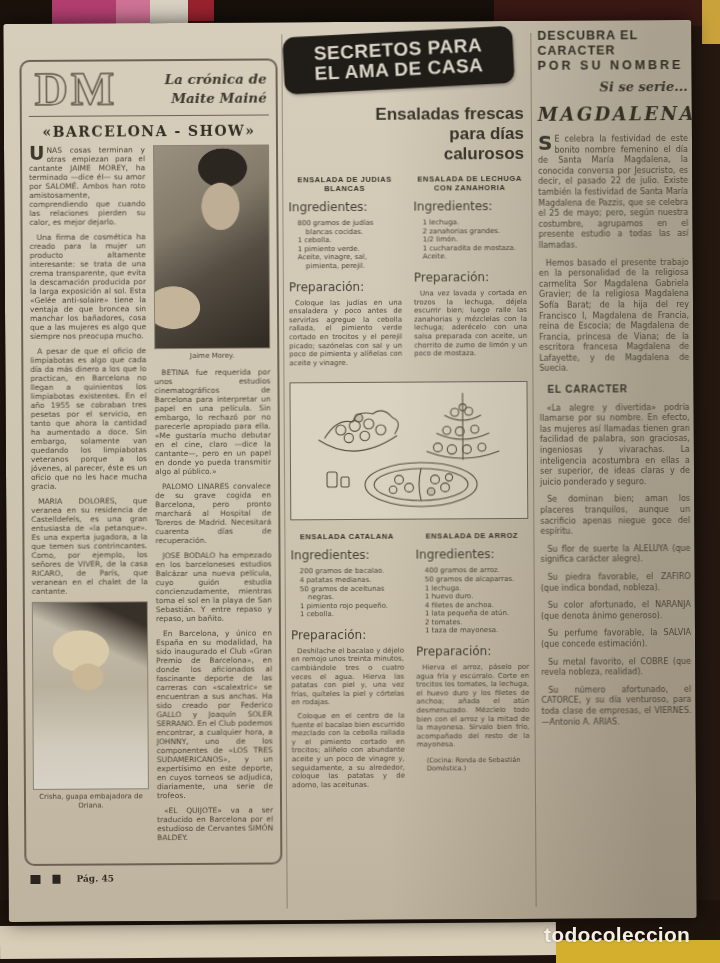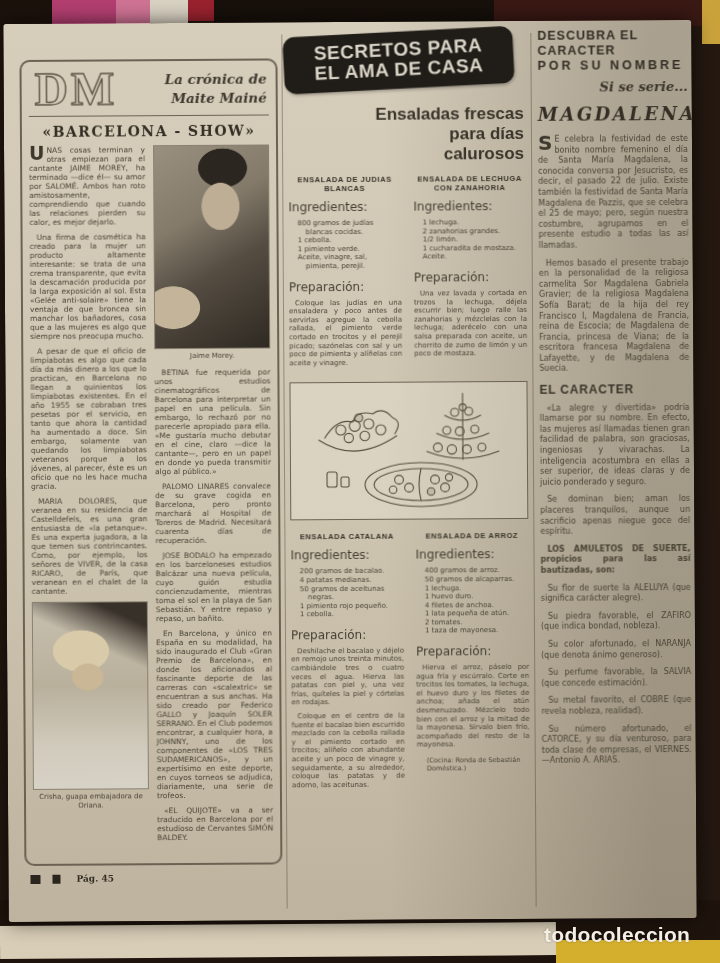--- a/index.html
+++ b/index.html
@@ -107,22 +107,22 @@
   .rightcol{position:absolute;left:534px;top:8px;width:150px;}
   .rc-h{font-family:"Liberation Sans", sans-serif;font-weight:bold;color:#332d24;}
   .rc-h1{font-size:12.5px;line-height:15px;letter-spacing:1px;}
   .rc-h2{font-size:12.5px;line-height:15px;letter-spacing:3px;}
   .rc-h3{font-family:"DejaVu Serif", serif;font-style:italic;font-weight:bold;font-size:13px;line-height:16px;
     text-align:right;margin-top:6px;color:#3a342a;}
   .rc-name{font-family:"DejaVu Serif", serif;font-style:italic;font-weight:bold;font-size:18px;
     letter-spacing:2.5px;margin:8px 0 10px;color:#332d24;}
   .rc-body{font-size:8px;line-height:10.6px;text-align:justify;color:#4a4335;}
   .rc-body .para{margin-bottom:7px;text-indent:7px;}
-  .rc-sub{font-family:"Liberation Sans", sans-serif;font-weight:bold;font-size:12px;letter-spacing:.8px;
-    color:#3a342a;margin:10px 0 8px;}
+  .rc-sub{font-family:"Liberation Sans", sans-serif;font-weight:bold;font-size:10px;letter-spacing:.8px;
+    color:#3a342a;margin:10px 8px 8px;}
   .rc-drop{float:left;font-size:20px;line-height:16px;font-weight:bold;margin-right:2px;color:#3c362c;}
   .rc-lead{font-weight:bold;}
 </style>
 </head>
 <body>
 
 <div class="shelf-seg seg-dark-l"></div>
 <div class="shelf-seg seg-pink"></div>
 <div class="shelf-seg seg-pink2"></div>
 <div class="shelf-seg seg-white"></div>
@@ -315,21 +315,20 @@
     <div class="rc-body">
       <div class="para" style="text-indent:0"><span class="rc-drop">S</span><span>E celebra la festividad de este bonito nombre femenino el día de Santa María Magdalena, la conocida conversa por Jesucristo, es decir, el pasado 22 de julio. Existe también la festividad de Santa María Magdalena de Pazzis, que se celebra el 25 de mayo; pero, según nuestra costumbre, agrupamos en el presente estudio a todas las así llamadas.</span></div>
       <div>
           <div class="para">Hemos basado el presente trabajo en la personalidad de la religiosa carmelita Sor Magdalena Gabriela Gravier; de la religiosa Magdalena Sofía Barat; de la hija del rey Francisco I, Magdalena de Francia, reina de Escocia; de Magdalena de Francia, princesa de Viana; de la escritora francesa Magdalena de Lafayette, y de Magdalena de Suecia.</div>
         </div>
       <div class="rc-sub">EL CARACTER</div>
       <div>
           <div class="para">«La alegre y divertida» podría llamarse por su nombre. En efecto, las mujeres así llamadas tienen gran facilidad de palabra, son graciosas, ingeniosas y vivarachas. La inteligencia acostumbra en ellas a ser superior, de ideas claras y de juicio ponderado y seguro.</div>
           <div class="para">Se dominan bien; aman los placeres tranquilos, aunque un sacrificio apenas niegue goce del espíritu.</div>
         </div>
-      <div class="para rc-lead" style="text-indent:7px">LOS AMULETOS DE SUERTE, propicios para las así bautizadas, son:</div>
       <div>
           <div class="para">Su flor de suerte la ALELUYA (que significa carácter alegre).</div>
           <div class="para">Su piedra favorable, el ZAFIRO (que indica bondad, nobleza).</div>
           <div class="para">Su color afortunado, el NARANJA (que denota ánimo generoso).</div>
           <div class="para">Su perfume favorable, la SALVIA (que concede estimación).</div>
           <div class="para">Su metal favorito, el COBRE (que revela nobleza, realidad).</div>
           <div class="para">Su número afortunado, el CATORCE, y su día venturoso, para toda clase de empresas, el VIERNES. —Antonio A. ARIAS.</div>
         </div>
     </div>
   </div>

